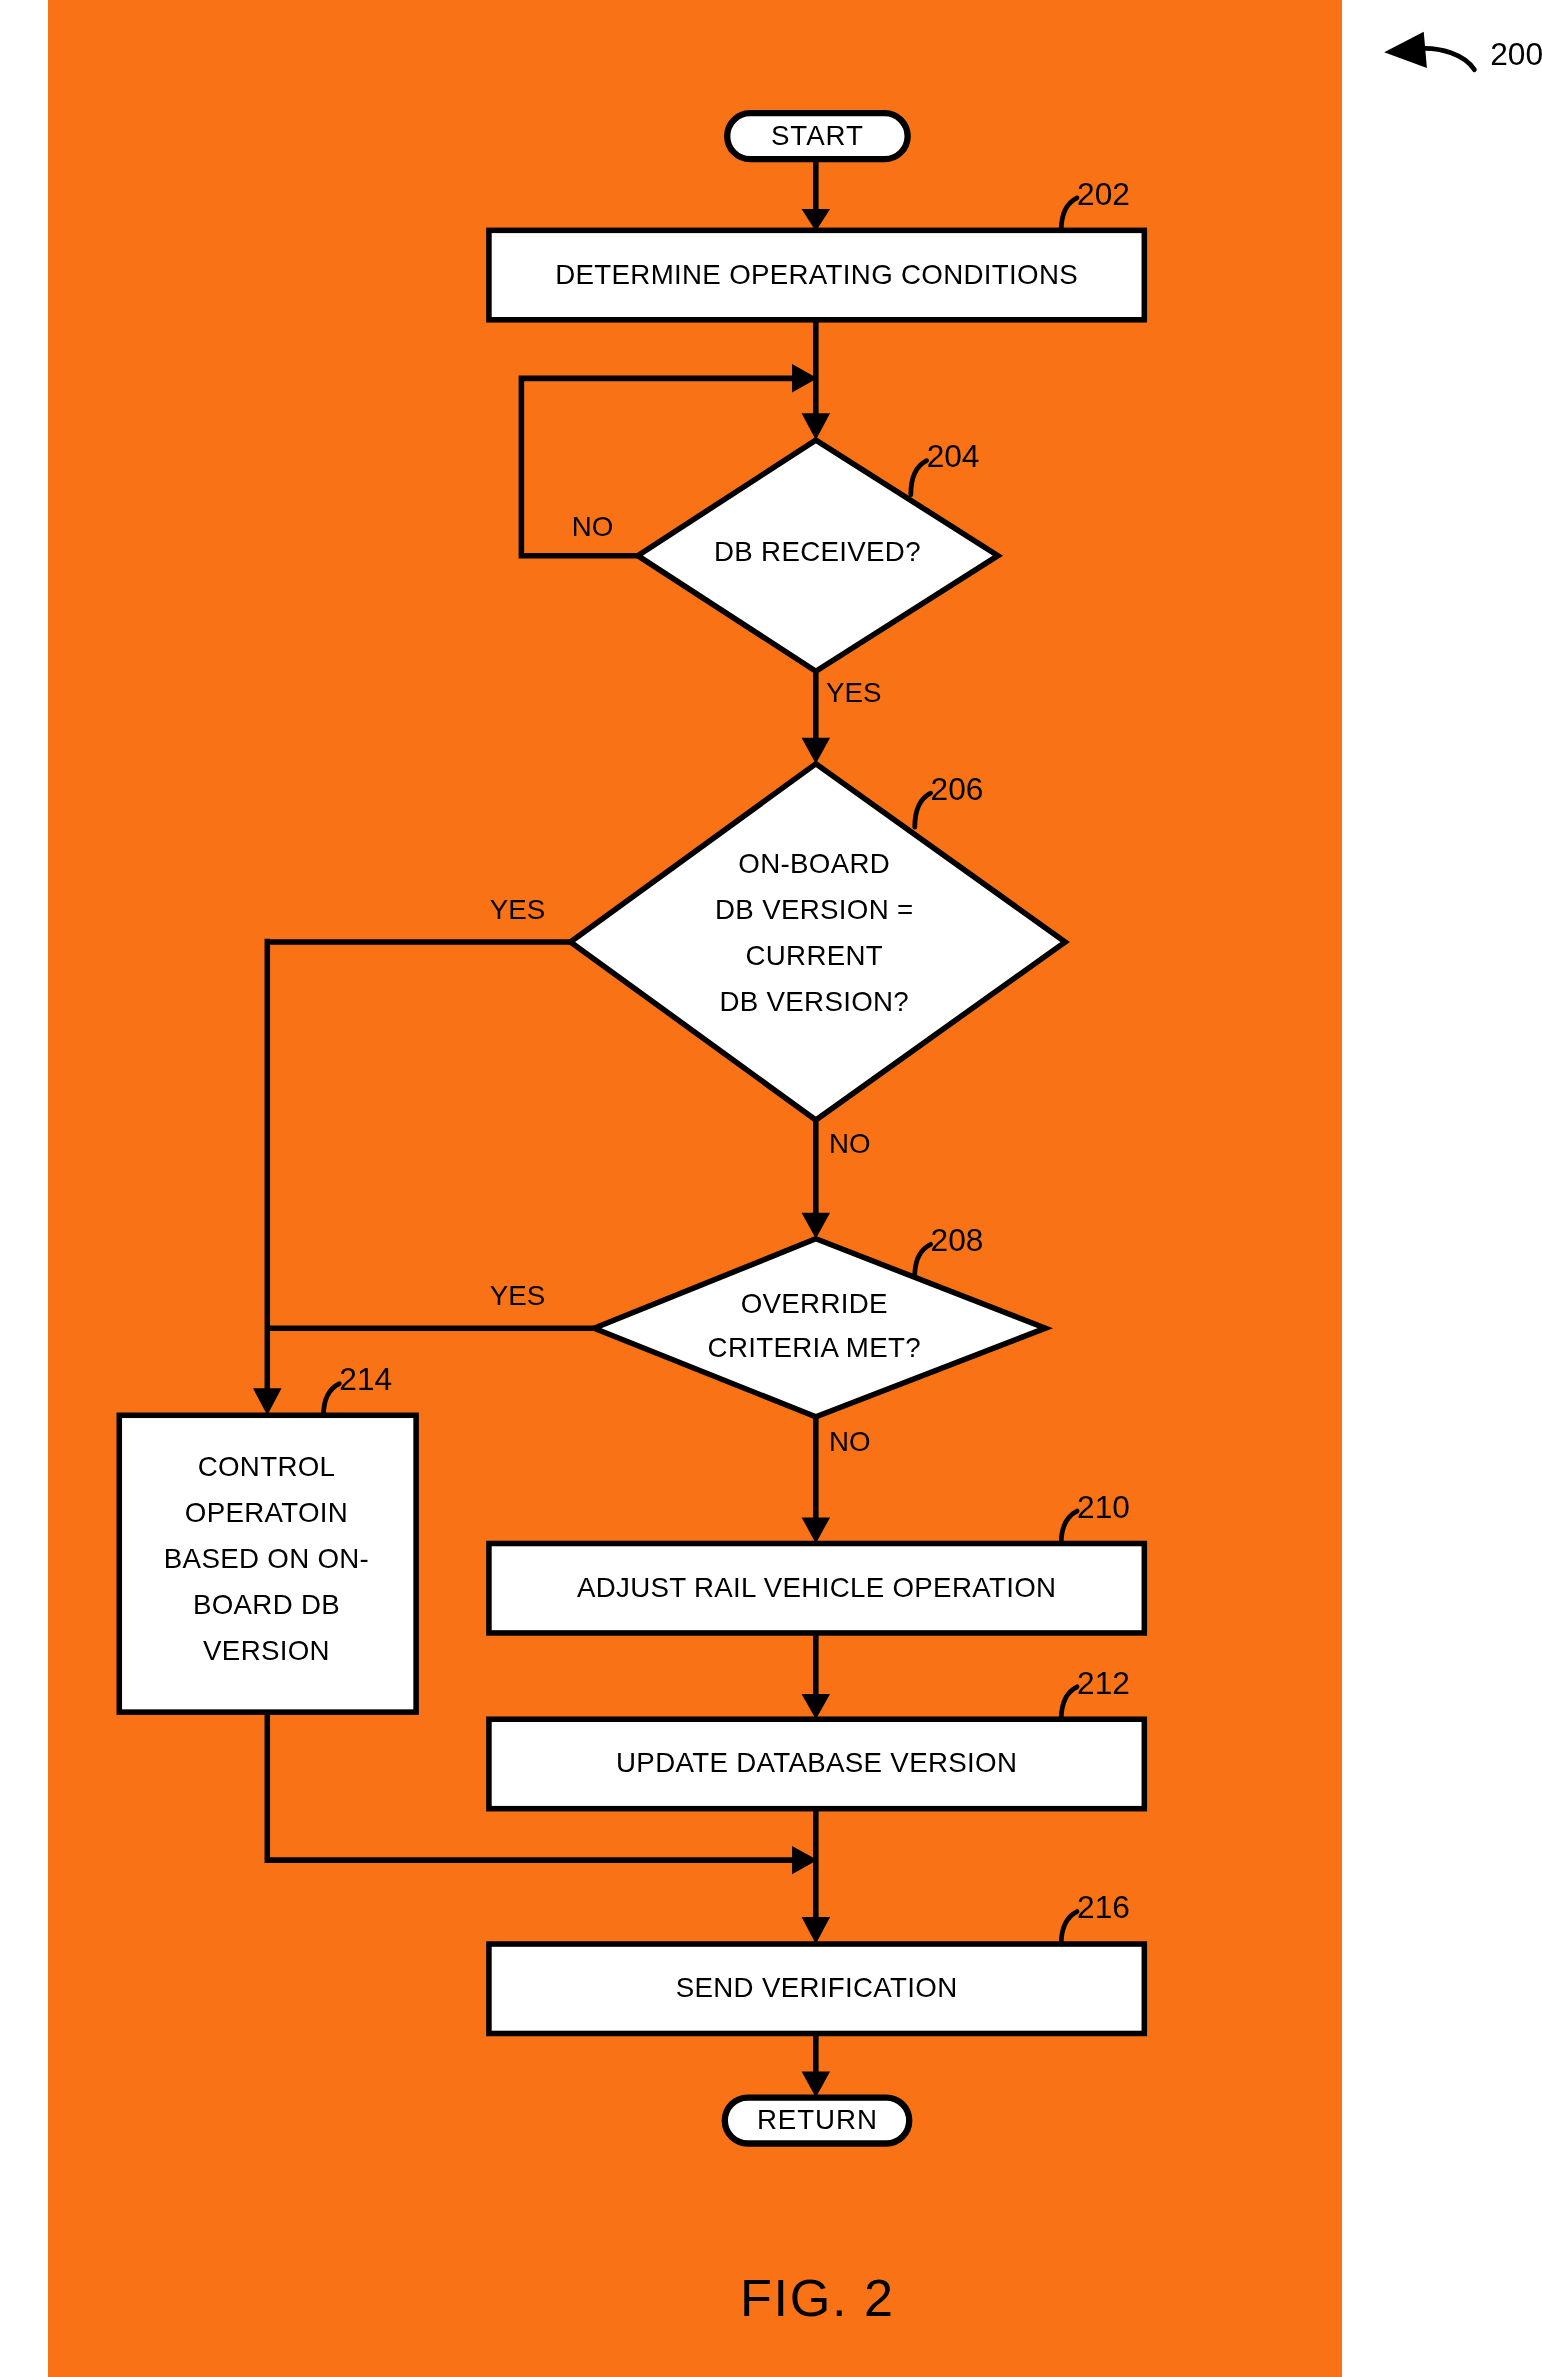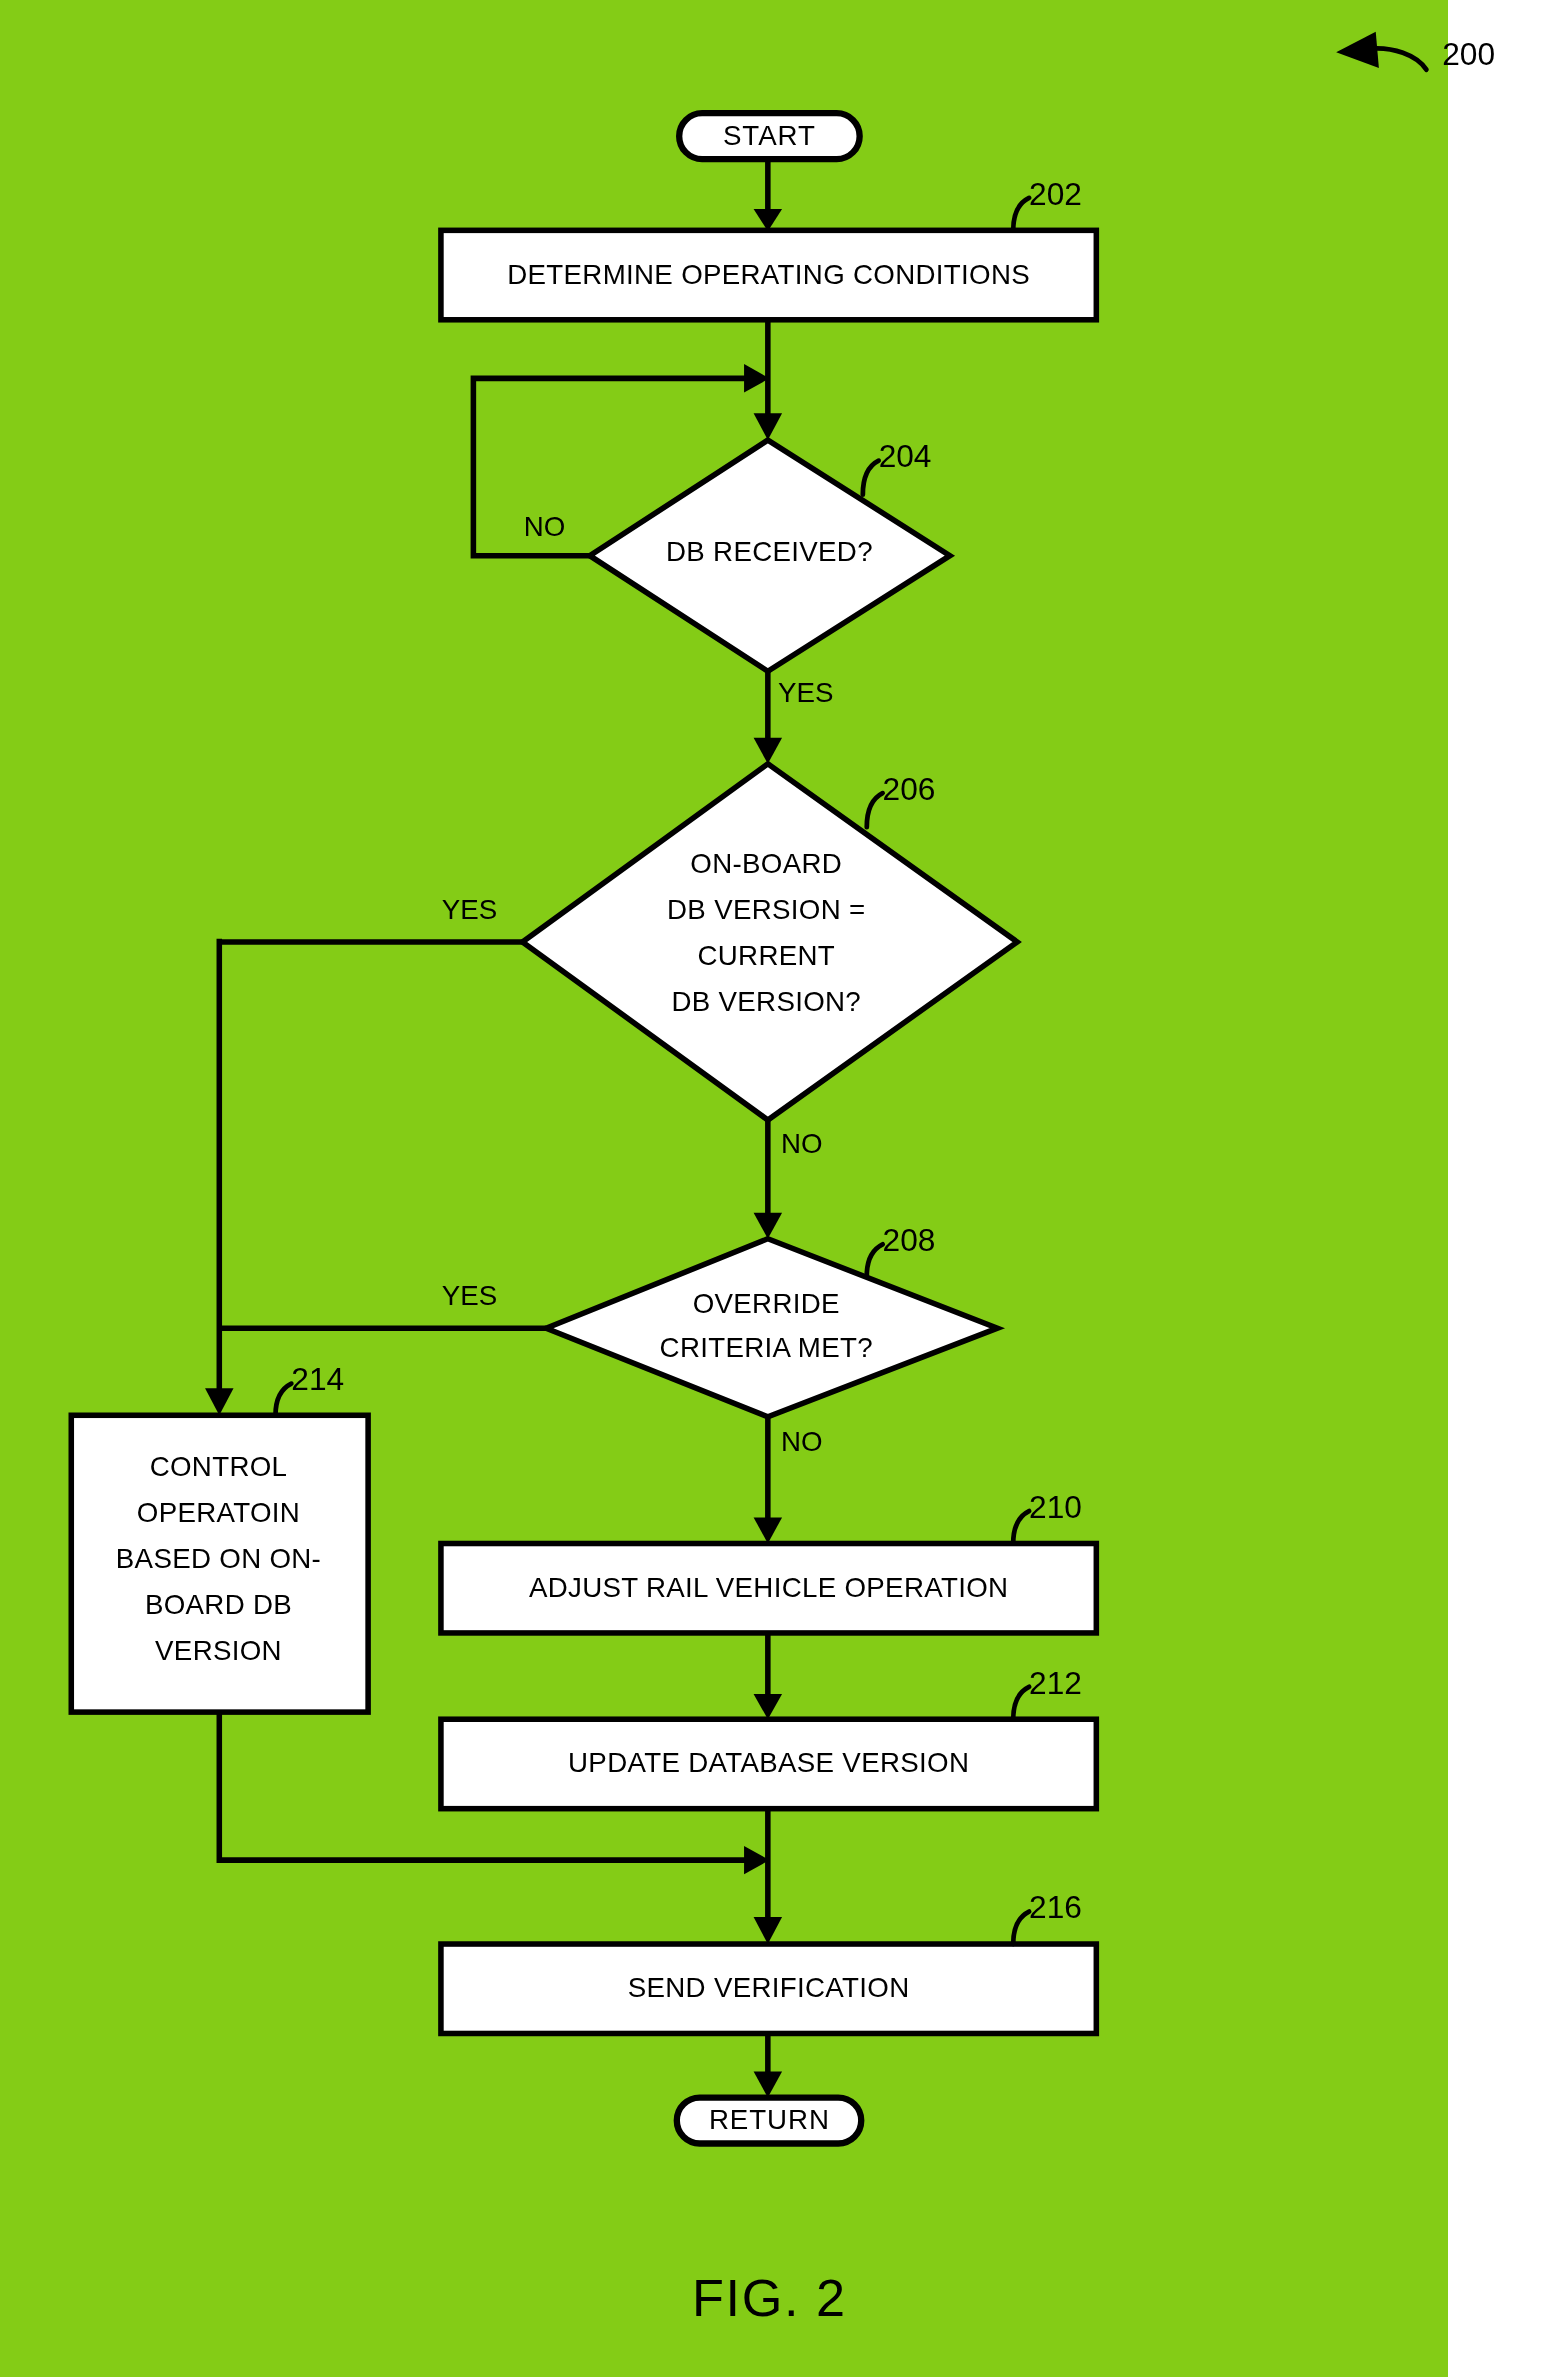--- a/index.html
+++ b/index.html
@@ -10,23 +10,24 @@
   }
   body {
     width: 1542px;
     height: 2377px;
     font-family: "Liberation Sans", sans-serif;
     color: #000000;
     overflow: hidden;
   }
   #figure-root {
     position: relative;
-    width: 1448px;
+    width: 1294px;
     height: 2377px;
-    background: #84cc16;
+    background: #f97316;
+    margin-left: 48px;
   }
   svg#flowchart {
     position: absolute;
     top: 0;
     left: 0;
     width: 1542px;
     height: 2377px;
     display: block;
   }
   .shape-outline {

